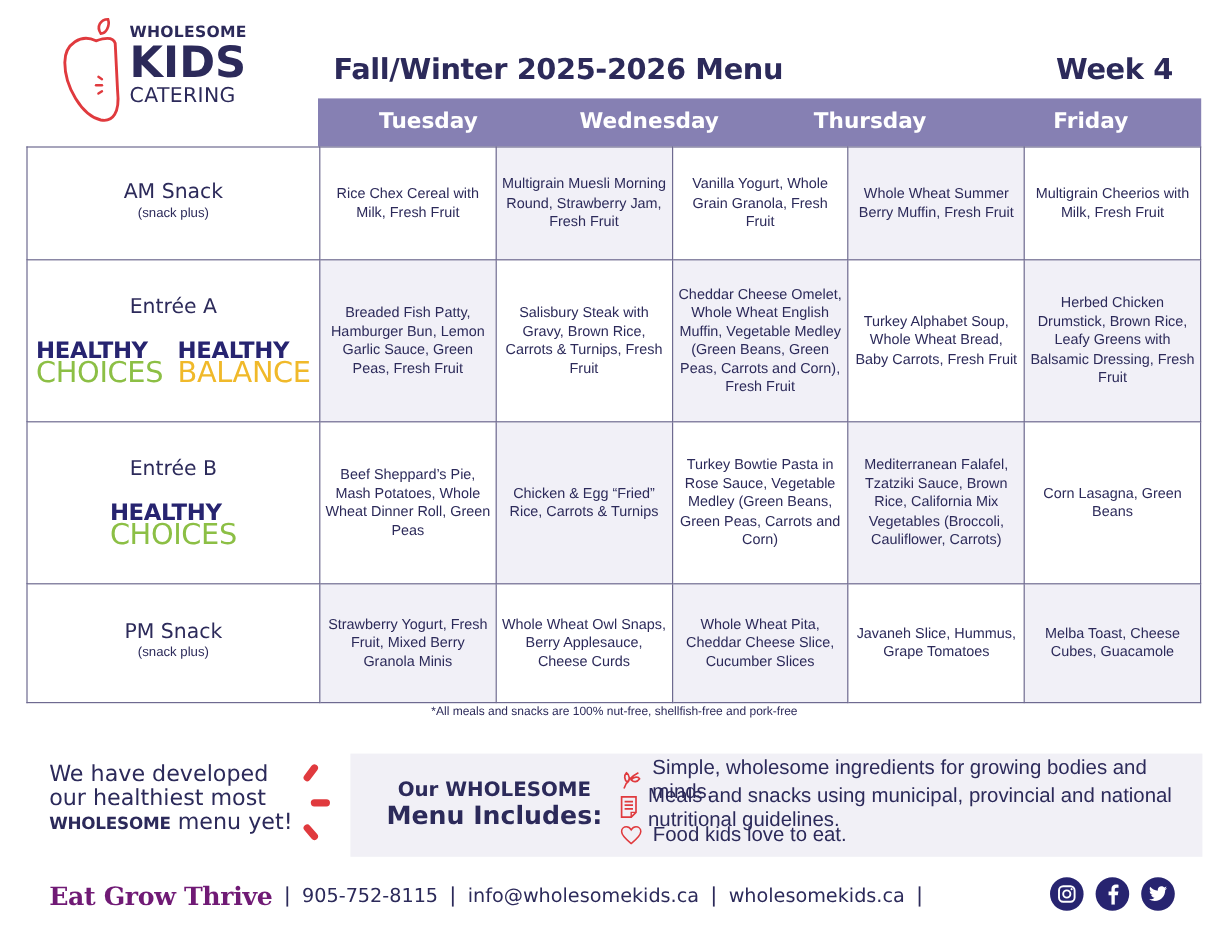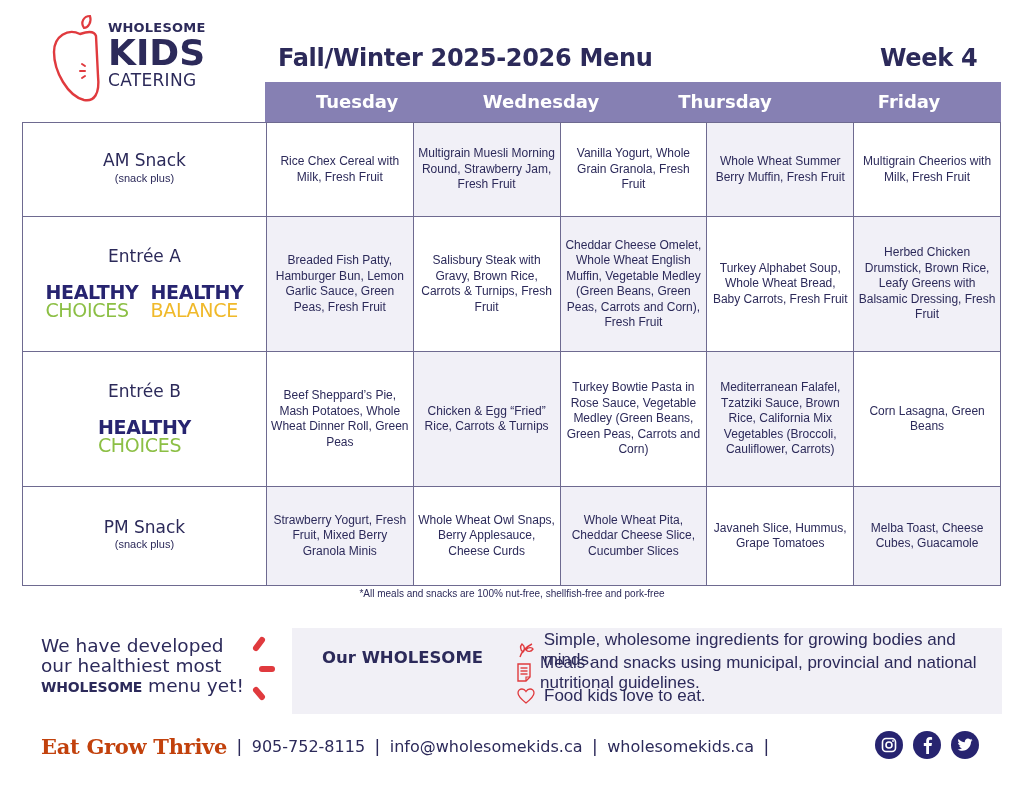--- a/index.html
+++ b/index.html
@@ -33,42 +33,42 @@
   .row-a td { height: 135px; }
   .row-b td { height: 135px; }
   .row-pm td { height: 99px; }
 
   .meal-name { font-family: "DejaVu Sans", sans-serif; font-size: 17px; color: #2c2a5a; }
   .meal-sub { font-size: 11px; color: #2c2a5a; margin-top: 2px; }
 
   .hc-badges { display: flex; gap: 12px; justify-content: center; margin-top: 18px; }
   .badge { text-align: left; font-family: "DejaVu Sans", sans-serif; line-height: 18px; }
   .badge .b1 { font-weight: bold; font-size: 19px; color: #272470; letter-spacing: -0.3px; }
-  .badge .b2 { font-size: 19px; letter-spacing: -0.3px; }
+  .badge .b2 { font-size: 24px; letter-spacing: -0.3px; }
   .badge .green { color: #8cbf45; }
   .badge .yellow { color: #f0b92a; }
 
   .footnote { position: absolute; left: 0; width: 1024px; top: 588px; text-align: center; font-size: 10px; color: #2c2a5a; }
 
   
   .promo-left { position: absolute; left: 41px; top: 636px; font-family: "DejaVu Sans", sans-serif; font-size: 18.5px; line-height: 20px; color: #2c2a5a; }
   .promo-left .strong { font-weight: bold; font-size: 14px; letter-spacing: -0.2px; }
   .dashes { position: absolute; left: 248px; top: 636px; width: 30px; height: 66px; }
 
   .promo-box { position: absolute; left: 292px; top: 628px; width: 710px; height: 86px; background: #f1f0f6; }
   .promo-title { position: absolute; left: 30px; top: 20px; text-align: center; color: #2c2a5a; font-family: "DejaVu Sans", sans-serif; }
   .promo-title .t1 { font-size: 16.5px; font-weight: bold; }
   .promo-title .t2 { font-size: 21px; font-weight: bold; line-height: 26px; }
   .promo-list { position: absolute; left: 224px; top: 10px; }
   .promo-item { display: flex; align-items: center; height: 23px; font-size: 17px; color: #2c2a5a; }
   .promo-item .ico { width: 20px; height: 20px; margin-right: 8px; display: flex; align-items: center; justify-content: center; }
 
   
   .footer { position: absolute; left: 41px; top: 731px; display: flex; align-items: center; height: 30px; color: #2c2a5a; }
-  .tagline { font-family: "DejaVu Serif", serif; font-weight: bold; font-size: 21px; color: #c2410c; letter-spacing: -0.3px; }
+  .tagline { font-family: "DejaVu Serif", serif; font-weight: bold; font-size: 21px; color: #701a75; letter-spacing: -0.3px; }
   .sep { margin: 0 10px; font-size: 18px; color: #2c2a5a; }
   .contact { font-family: "DejaVu Sans", sans-serif; font-size: 16px; color: #2c2a5a; }
   .social { position: absolute; left: 875px; top: 731px; display: flex; gap: 10px; }
   .social .s { width: 28px; height: 28px; border-radius: 50%; background: #272470; display: flex; align-items: center; justify-content: center; }
 </style>
 </head>
 <body>
 
 <div class="logo">
   <svg width="56" height="92" viewBox="0 0 56 92">
@@ -167,20 +167,21 @@
 </div>
 <svg class="dashes" viewBox="0 0 30 66">
   <line x1="8" y1="12" x2="14" y2="4" stroke="#e03a3e" stroke-width="6" stroke-linecap="round"></line>
   <line x1="14" y1="33" x2="24" y2="33" stroke="#e03a3e" stroke-width="6" stroke-linecap="round"></line>
   <line x1="8" y1="54" x2="14" y2="61" stroke="#e03a3e" stroke-width="6" stroke-linecap="round"></line>
 </svg>
 
 <div class="promo-box">
   <div class="promo-title">
     <div class="t1">Our WHOLESOME</div>
+    <div class="t2">Menu Includes:</div>
   </div>
   <div class="promo-list">
     <div class="promo-item">
       <span class="ico">
         <svg width="18" height="18" viewBox="0 0 18 18">
             <path d="M3 16 C5 10 9 6 15 3 M6 11 C3 9 3 5 5 3 C8 5 8 9 6 11 Z M9 9 C11 6 15 6 16 8 C14 11 11 11 9 9 Z" fill="none" stroke="#e03a3e" stroke-width="1.4"></path>
           </svg>
       </span>
       <span>Simple, wholesome ingredients for growing bodies and minds.</span>
     </div>

